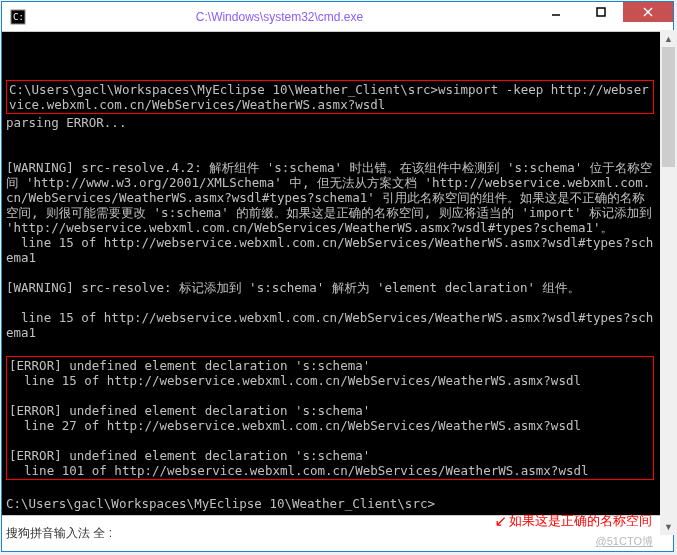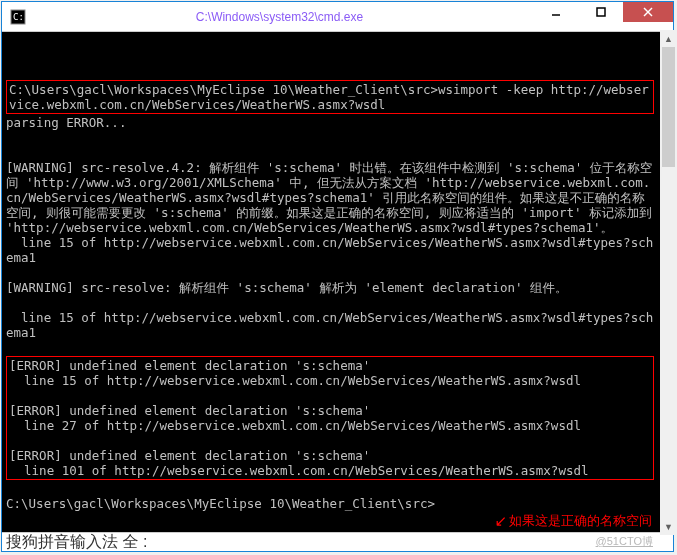--- a/index.html
+++ b/index.html
@@ -12,21 +12,21 @@
 .win-btn { width: 45px; height: 20px; display: flex; align-items: center; justify-content: center; font-size: 11px; color: #000; margin-top:0; }
 .win-btn.close { background: #c75050; color: #fff; width: 50px; height: 20px; }
 .win-btn.min, .win-btn.max { background: #fff; }
 .win-btn svg { width: 10px; height: 10px; }
 .console { flex: 1; background: #000; color: #c0c0c0; font-family: "NSimSun","SimSun","Consolas",monospace; font-size: 12.5px; line-height: 15px; padding: 2px 4px; overflow: hidden; position: relative; white-space: pre-wrap; word-break: break-all; }
 .scrollbar { position: absolute; right: 0; top: 30px; bottom: 20px; width: 17px; background: #f0f0f0; display: flex; flex-direction: column; }
 .sb-btn { height: 17px; background: #f0f0f0; display: flex; align-items: center; justify-content: center; font-size: 9px; color: #606060; }
 .sb-track { flex: 1; background: #f0f0f0; position: relative; }
 .sb-thumb { position: absolute; left: 2px; right: 2px; top: 0; height: 120px; background: #cdcdcd; }
 .red-box { border: 1px solid #f00; margin: 1px 0; padding: 1px 2px; }
-.ime-bar { height: 19px; background: #fff; border-top: 1px solid #ccc; font-size: 16px; display: flex; align-items: center; padding-left: 4px; color: #333; }
+.ime-bar { height: 36px; background: #fff; border-top: 1px solid #ccc; font-size: 12px; display: flex; align-items: center; padding-left: 4px; color: #333; }
 .annotation { position: absolute; right: 25px; bottom: 25px; color: #f00; font-size: 13px; z-index: 10; font-family: "Microsoft YaHei"; display:flex; align-items:center; gap:2px;}
 .annotation .arrow { font-size: 15px; }
 .watermark { position: absolute; right: 24px; bottom: 6px; color: #b8b8b8; font-size: 11px; z-index: 10; text-decoration: underline; }
 .console-inner { padding-right: 15px; }
 </style>
 </head>
 <body>
 
 <div class="window">
   <div class="titlebar">
@@ -58,21 +58,21 @@
   </div>
 
   <div class="console">
     <div class="console-inner">
 <div class="red-box"><span>C:\Users\gacl\Workspaces\MyEclipse 10\Weather_Client\src&gt;wsimport -keep http://webservice.webxml.com.cn/WebServices/WeatherWS.asmx?wsdl</span></div><span>parsing ERROR...</span>
 
 
 <span>[WARNING] src-resolve.4.2: 解析组件 's:schema' 时出错。在该组件中检测到 's:schema' 位于名称空间 'http://www.w3.org/2001/XMLSchema' 中, 但无法从方案文档 'http://webservice.webxml.com.cn/WebServices/WeatherWS.asmx?wsdl#types?schema1' 引用此名称空间的组件。如果这是不正确的名称空间, 则很可能需要更改 's:schema' 的前缀。如果这是正确的名称空间, 则应将适当的 'import' 标记添加到 'http://webservice.webxml.com.cn/WebServices/WeatherWS.asmx?wsdl#types?schema1'。</span>
 <span>  line 15 of http://webservice.webxml.com.cn/WebServices/WeatherWS.asmx?wsdl#types?schema1</span>
 
-<span>[WARNING] src-resolve: 解析组件 's:schema' 解析为 'element declaration' 组件。</span>
+<span>[WARNING] src-resolve: 标记添加到 's:schema' 解析为 'element declaration' 组件。</span>
 
 <span>  line 15 of http://webservice.webxml.com.cn/WebServices/WeatherWS.asmx?wsdl#types?schema1</span>
 
 <div class="red-box"><span>[ERROR] undefined element declaration 's:schema'</span>
 <span>  line 15 of http://webservice.webxml.com.cn/WebServices/WeatherWS.asmx?wsdl</span>
 
 <span>[ERROR] undefined element declaration 's:schema'</span>
 <span>  line 27 of http://webservice.webxml.com.cn/WebServices/WeatherWS.asmx?wsdl</span>
 
 <span>[ERROR] undefined element declaration 's:schema'</span>

